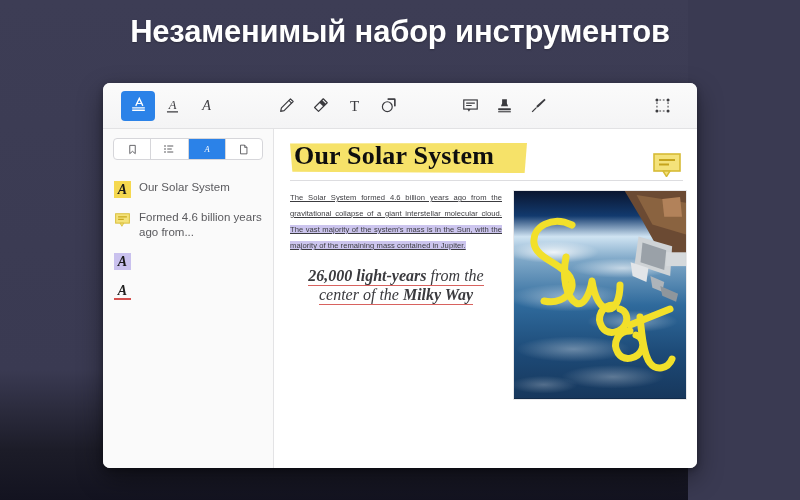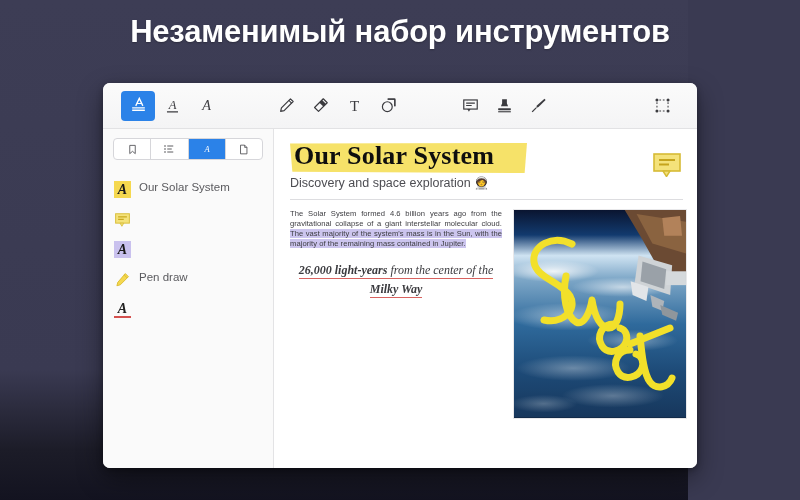--- a/index.html
+++ b/index.html
@@ -175,33 +175,34 @@
     height: 1px; background: #dddde0; border: none;
   }
 
   .cols { display: flex; gap: 11px; }
   .col-l { width: 212px; flex: 0 0 auto; }
   .col-r { flex: 1 1 auto; }
 
   .para {
     font-family: "Liberation Sans", sans-serif;
     font-size: 7.6px;
-    line-height: 10px;
+    line-height: 16px;
     color: #3c3c40;
     text-align: justify;
     letter-spacing: 0.05px;
+    text-decoration: underline;
   }
   .para .hl-purple { background: #ccc5ee; }
 
   .quote {
     margin: 12px 0 13px 0;
     text-align: center;
     font-family: "Liberation Serif", serif;
     font-style: italic;
-    font-size: 12px;
+    font-size: 16px;
     line-height: 19px;
     color: #3a3a3e;
   }
   .quote .u { border-bottom: 1px solid #d8625f; padding-bottom: 1px; }
   .quote b { font-weight: bold; }
 
   .photo {
     width: 174px; height: 210px;
     position: relative;
     overflow: hidden;
@@ -358,54 +359,42 @@
           </div>
 
           <div class="side-item">
             <span class="side-ico">
               <svg width="15" height="14" viewBox="0 0 24 22" fill="none">
                 <rect x="1" y="1" width="22" height="15" fill="#f4e27a" stroke="#d9bf3c" stroke-width="1.6"></rect>
                 <path d="M8 16 11 21 14 16z" fill="#f4e27a" stroke="#d9bf3c" stroke-width="1.4" stroke-linejoin="round"></path>
                 <path d="M5 6h14M5 10h9" stroke="#c9a91f" stroke-width="1.7"></path>
               </svg>
             </span>
+            <span class="side-label">Formed 4.6 billion years ago from...</span>
           </div>
 
           <div class="side-item">
             <span class="side-ico hl-purple">A</span>
           </div>
 
-          <div class="side-item">
-            <span class="side-ico">
-              <svg width="15" height="15" viewBox="0 0 24 24" fill="none">
-                <path d="M16.5 2.5 21.5 7.5 8.5 20.5 3 22l1.5-5.5 12-14z" fill="#f5d84f" stroke="#d8b92c" stroke-width="1.4" stroke-linejoin="round"></path>
-                <path d="M14.5 4.5 19.5 9.5" stroke="#d8b92c" stroke-width="1.3"></path>
-              </svg>
-            </span>
-            <span class="side-label">Pen draw</span>
-          </div>
 
           <div class="side-item">
             <span class="side-ico underline-red">A</span>
           </div>
 
         </div>
       </div>
 
       <div class="doc">
 
         <div class="doc-title-row">
           <div class="title-hl"></div>
           <div class="doc-title">Our Solar System</div>
         </div>
 
-        <div class="doc-sub">
-          <span>Discovery and space exploration</span>
-          <span class="sub-emoji">🧑‍🚀</span>
-        </div>
 
         <div class="note-bubble">
           <svg width="28" height="24" viewBox="0 0 28 24" fill="none">
             <rect x="1" y="1" width="26" height="17" fill="#f4e27a" stroke="#d6bb35" stroke-width="1.6"></rect>
             <path d="M10 18 13.5 23.5 17 18z" fill="#f4e27a" stroke="#d6bb35" stroke-width="1.4" stroke-linejoin="round"></path>
             <path d="M6 7h16M6 11.5h10" stroke="#c5a41c" stroke-width="1.8"></path>
           </svg>
         </div>
 
         <hr class="hr">

